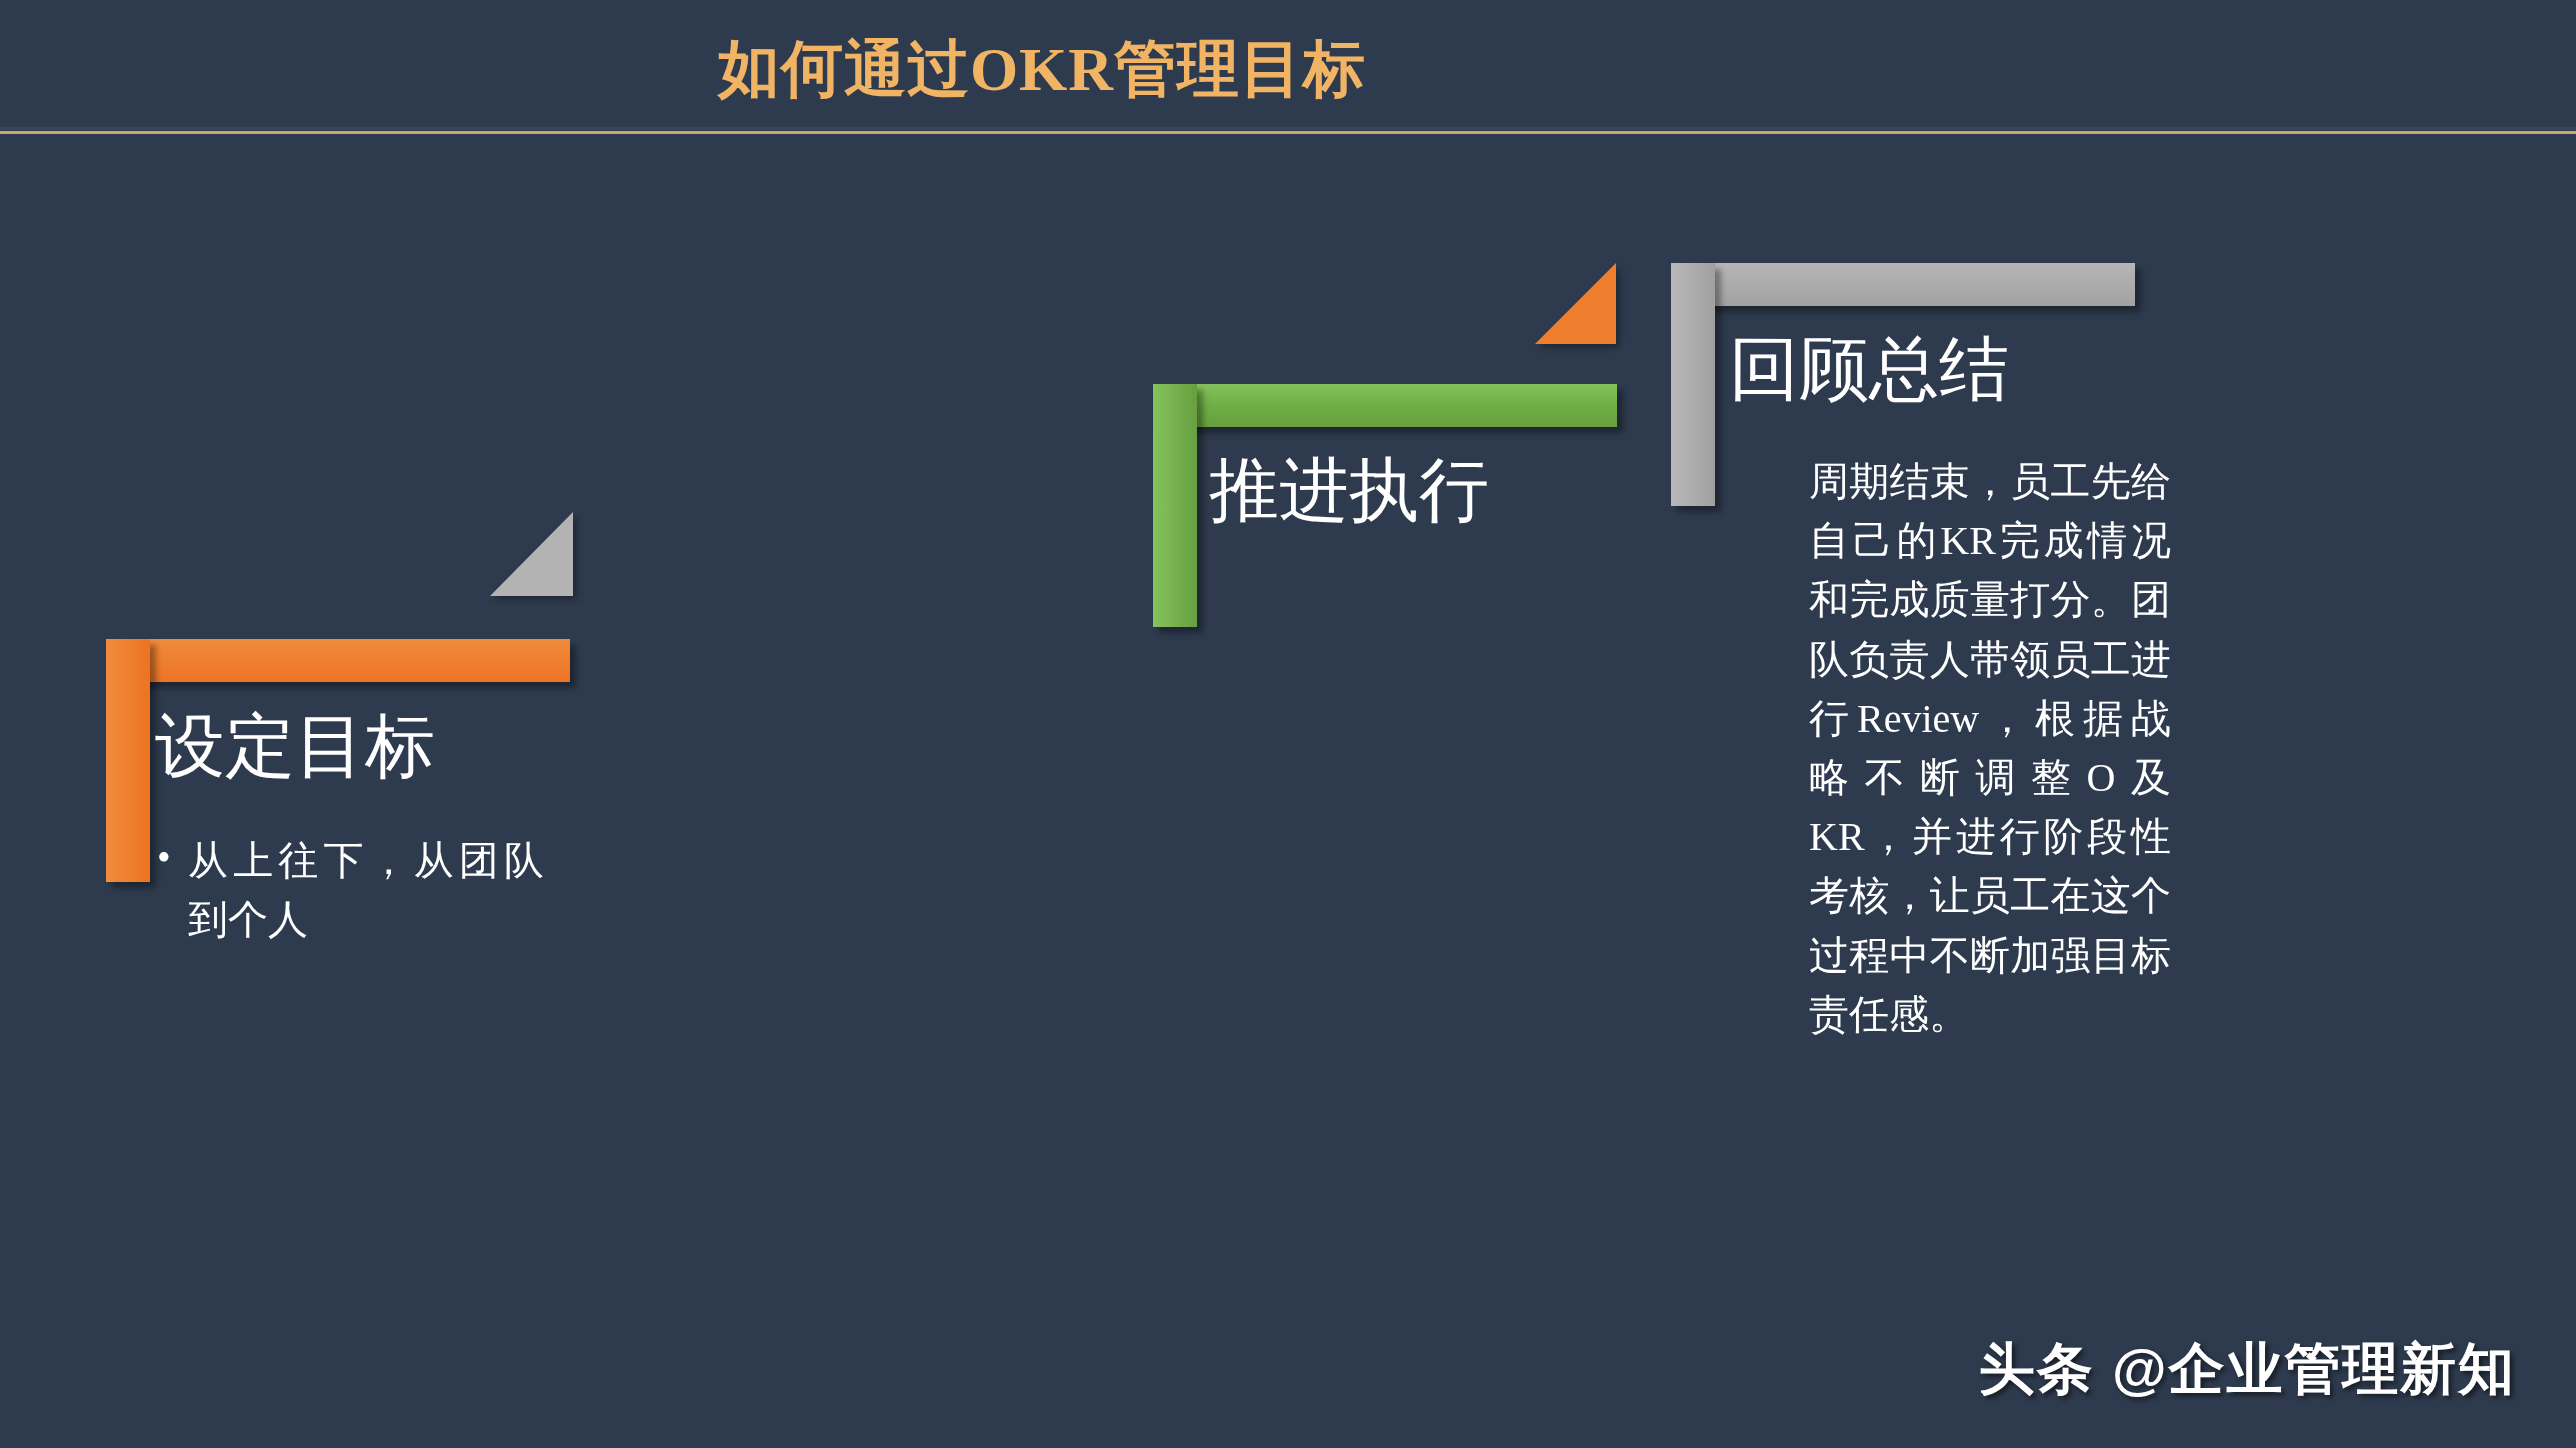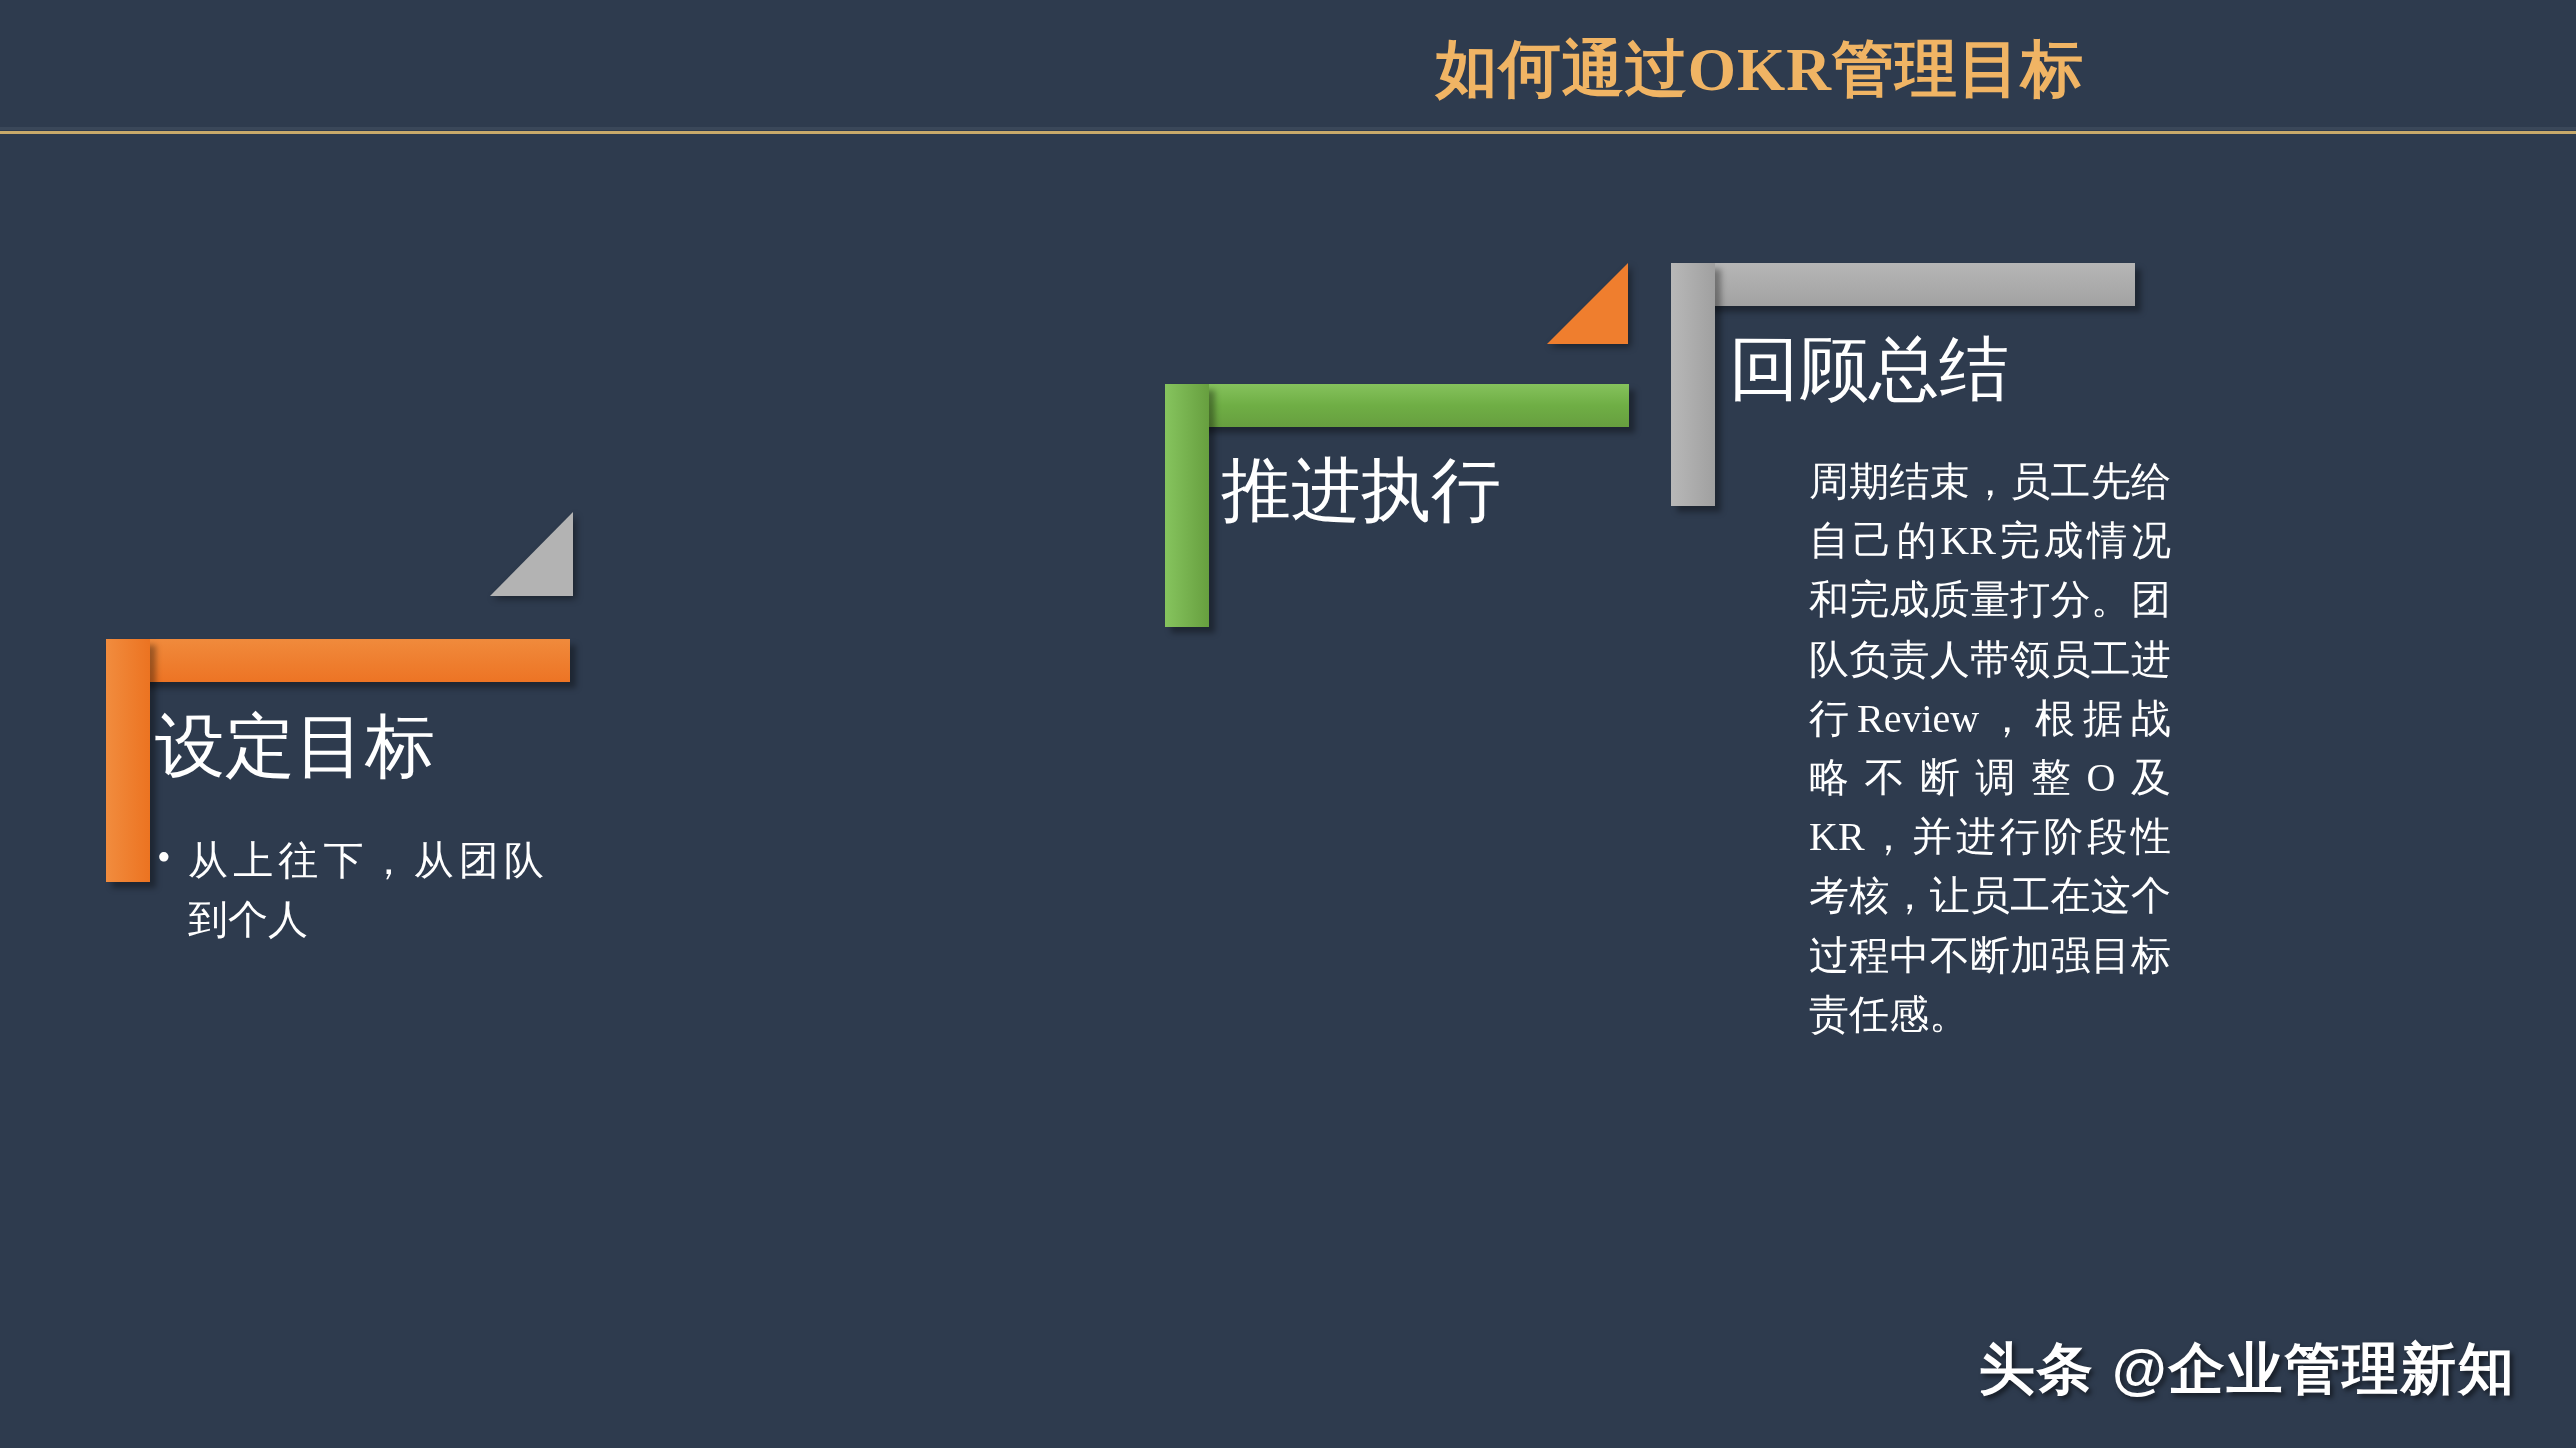--- a/index.html
+++ b/index.html
@@ -20,21 +20,21 @@
   #header {
     position: absolute;
     left: 0; top: 0;
     width: 2576px;
     height: 135px;
   }
   #slide-title {
     position: absolute;
     left: 0; top: 27px;
     width: 2084px;
-    text-align: right;
+    text-align: center;
     font-family: "Liberation Serif", "DejaVu Serif", serif;
     font-weight: bold;
     font-size: 62px;
     letter-spacing: 1px;
     color: #f0b464;
     white-space: nowrap;
   }
   #title-rule {
     position: absolute;
     left: 0;
@@ -140,21 +140,21 @@
     <div class="bracket-v" style="left:106px; top:639px; width:44px; height:243px; background:linear-gradient(90deg,#f18c3e,#ec7321);"></div>
 
     <div class="step-title" style="left:155px; top:710px;">设定目标</div>
 
     <div class="step-body" style="left:153px; top:831px; width:391px;">
       <span class="bullet-row">从上往下，从团队到个人</span>
     </div>
   </div>
 
 
-  <div class="step" id="s3" style="left:16px; top:0; width:637px; height:1062px;">
+  <div class="step" id="s3" style="left:4px; top:0; width:637px; height:1062px;">
 
     <div class="accent-tri" style="left:1531px; top:263px;
                 border-left:81px solid transparent;
                 border-bottom:81px solid #ef7e2e;"></div>
 
     <div class="bracket-h" style="left:1149px; top:384px; width:464px; height:43px; background:linear-gradient(180deg,#85c25c,#6fae45,#679f3f);"></div>
     <div class="bracket-v" style="left:1149px; top:384px; width:44px; height:243px; background:linear-gradient(90deg,#86c45e,#679f3f);"></div>
 
     <div class="step-title" style="left:1205px; top:454px;">推进执行</div>
 

